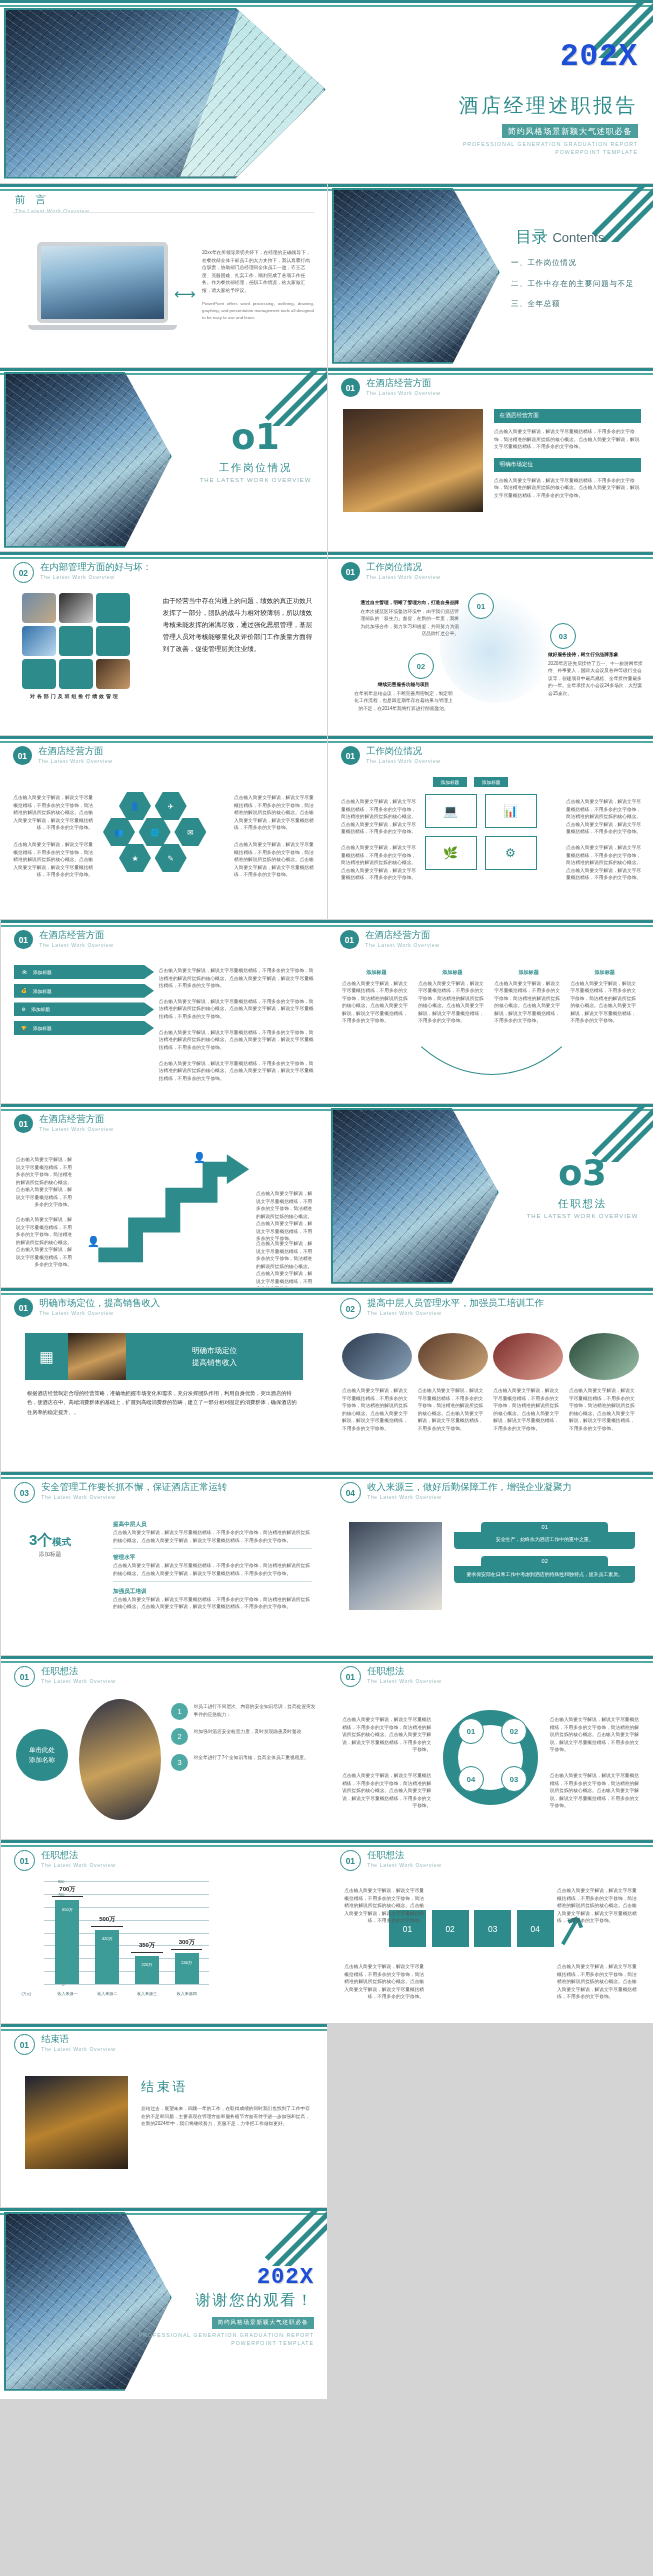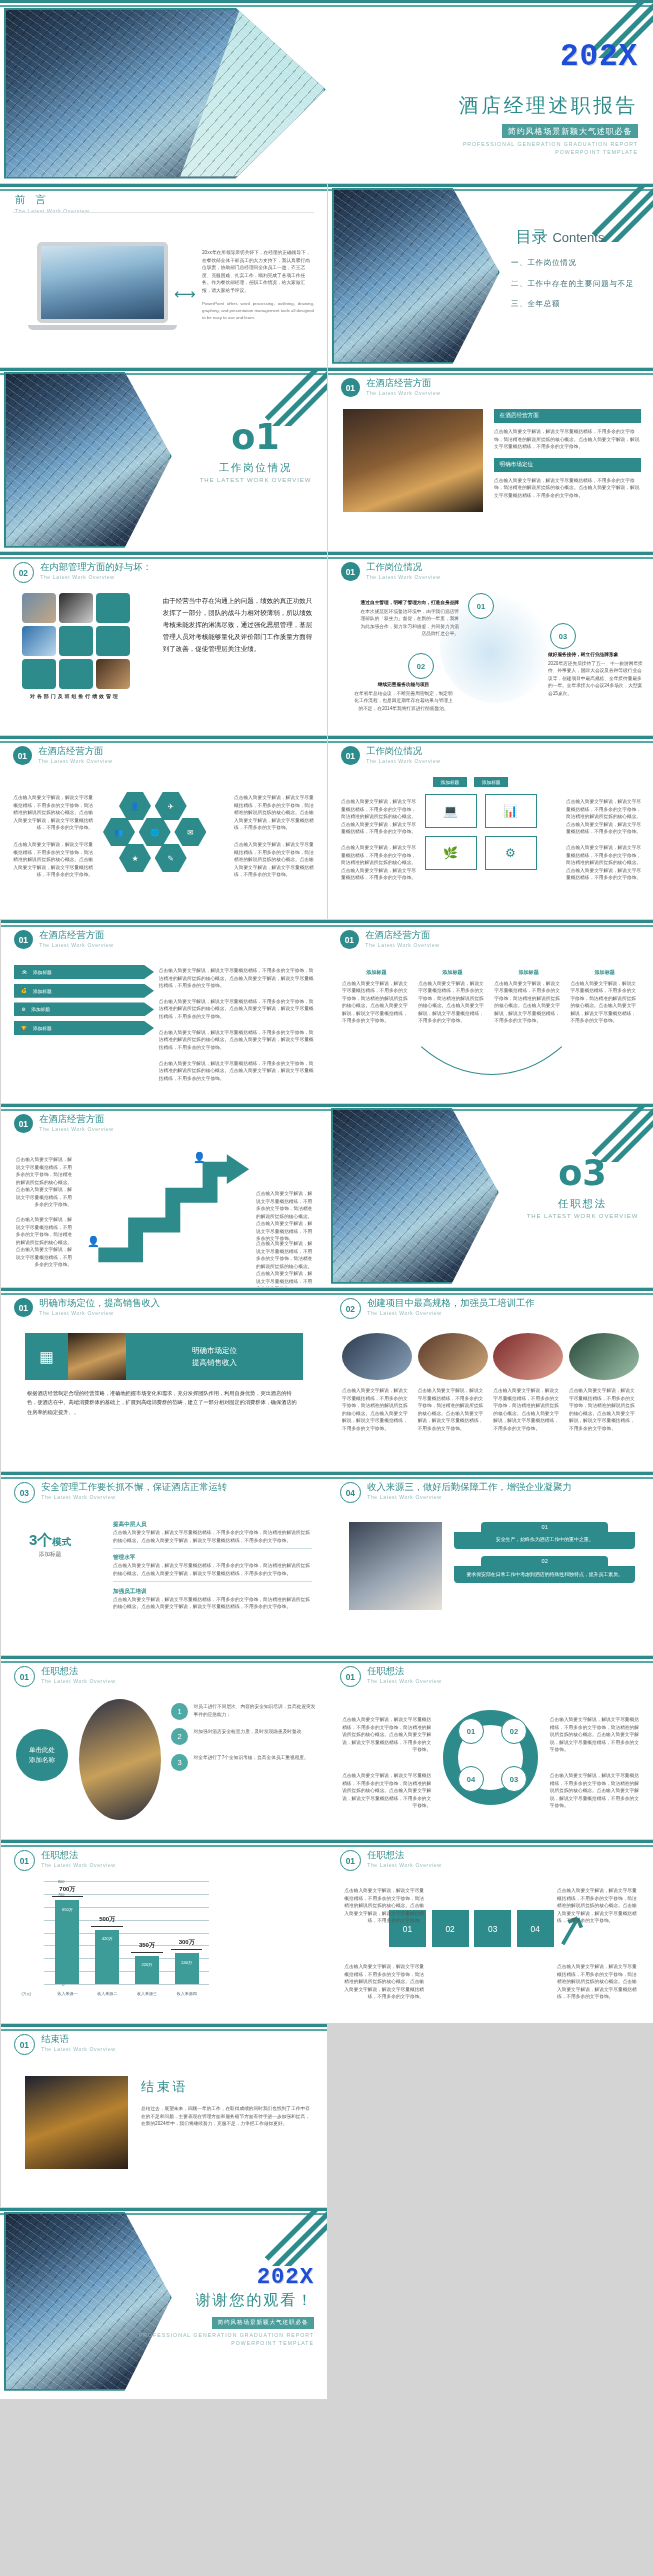--- a/index.html
+++ b/index.html
@@ -474,21 +474,21 @@
   </div>
 
   <div class="slide">
     <div class="topbars">
           <b></b>
           <b></b>
         </div>
     <div class="sh">
       <div class="num hollow">02</div>
       <div>
-            <div class="sh-t">创建项目中最高规格，加强员工培训工作</div>
+            <div class="sh-t">提高中层人员管理水平，加强员工培训工作</div>
            <div class="sh-s">The Latest Work Overview</div>
           </div>
     </div>
     <div style="position:absolute;left:15px;right:15px;top:45px;display:grid;grid-template-columns:repeat(4,1fr);gap:5.6px;">
       <div style="height:47px;border-radius:50%;background:linear-gradient(135deg,#2d3b4f,#8aa3bb);"></div>
       <div style="height:47px;border-radius:50%;background:linear-gradient(135deg,#5a3a2a,#d0a87a);"></div>
       <div style="height:47px;border-radius:50%;background:linear-gradient(135deg,#7a2a2a,#e0a090);"></div>
       <div style="height:47px;border-radius:50%;background:linear-gradient(135deg,#2a4a3a,#9ac0a8);"></div>
     </div>
     <div style="position:absolute;left:15px;right:15px;top:99px;display:grid;grid-template-columns:repeat(4,1fr);gap:5.6px;">

